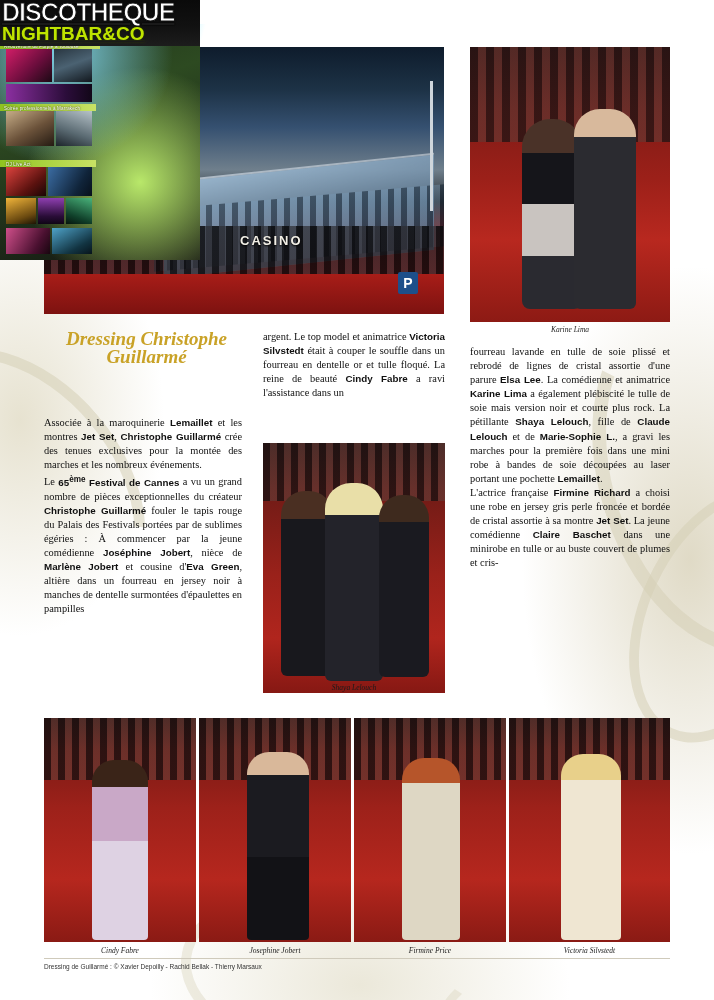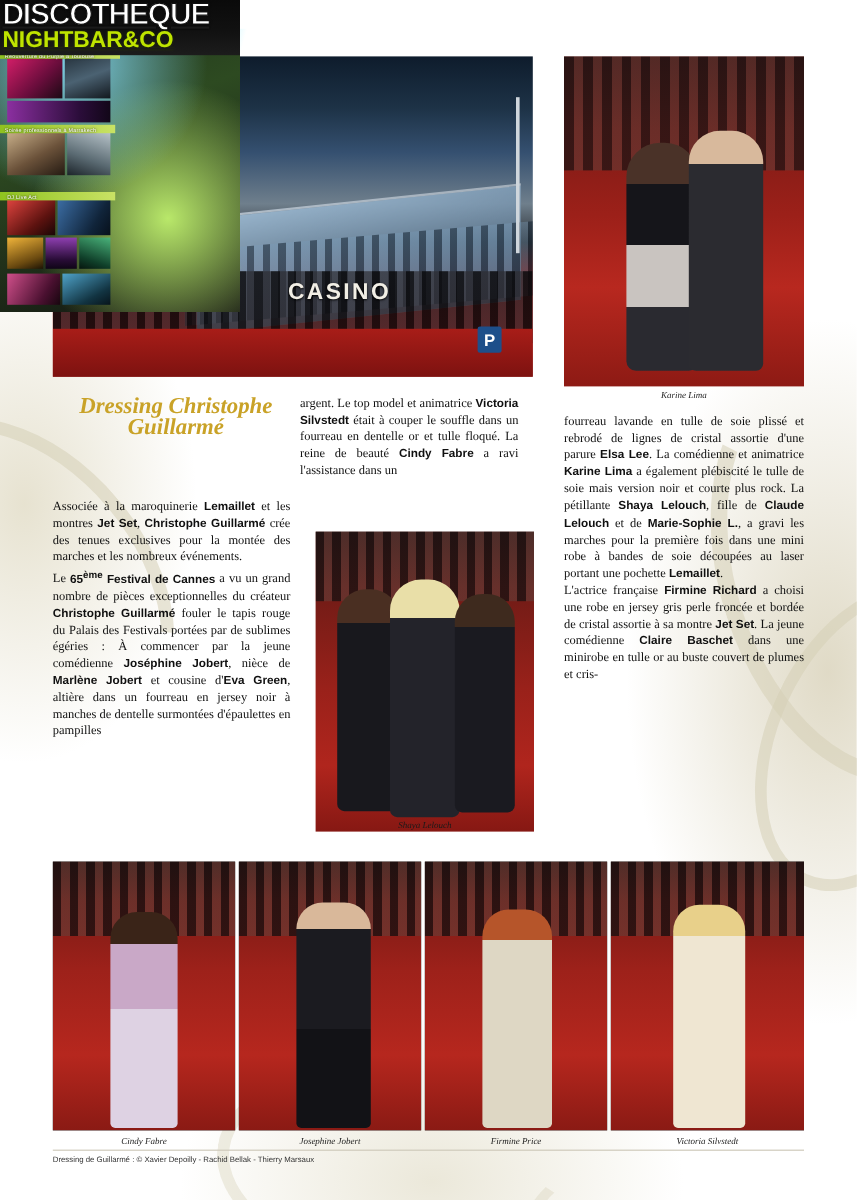--- a/index.html
+++ b/index.html
@@ -153,21 +153,21 @@
 
   
   .photo-casino {
     left: 44px; top: 47px; width: 400px; height: 267px;
     background:
       linear-gradient(180deg,#0e1c2c 0%, #1d3246 16%, #355070 30%, #6f7f8c 46%, #2a2f34 58%, #7b1411 70%, #b2201c 86%, #8d1714 100%);
   }
   .casino-sign {
     position:absolute; left: 196px; top: 186px;
     font-family: "Liberation Sans", sans-serif;
-    font-weight: bold; font-size: 19px; letter-spacing: 2px;
+    font-weight: bold; font-size: 13px; letter-spacing: 2px;
     color: #f2efe6; text-shadow: 0 1px 2px #000;
   }
   .casino-p {
     position:absolute; left: 354px; top: 225px; width: 20px; height: 22px;
     background: #1d4f8a; color:#fff; font-family:"Liberation Sans",sans-serif;
     font-weight:bold; font-size:14px; text-align:center; line-height:22px;
     border-radius:2px;
   }
   .casino-glass {
     position:absolute; left: 120px; top: 120px; width: 270px; height: 95px;
@@ -282,21 +282,21 @@
     position: absolute;
     font-family: "Liberation Serif", serif;
     font-size: 10.4px;
     line-height: 14.1px;
     text-align: justify;
     color: #101010;
     z-index: 20;
   }
   .col b { font-family: "Liberation Sans", sans-serif; font-weight: bold; font-size: 9.8px; }
   .col1 { left: 44px;  top: 416px; width: 198px; }
-  .col2a { left: 250px; top: 330px; width: 182px; }
+  .col2a { left: 263px; top: 330px; width: 182px; }
   .col3 { left: 470px; top: 345px; width: 200px; }
 
   .credit {
     position: absolute;
     left: 44px; top: 963px;
     font-family: "Liberation Sans", sans-serif;
     font-size: 6.5px;
     color: #333;
     z-index: 20;
   }

